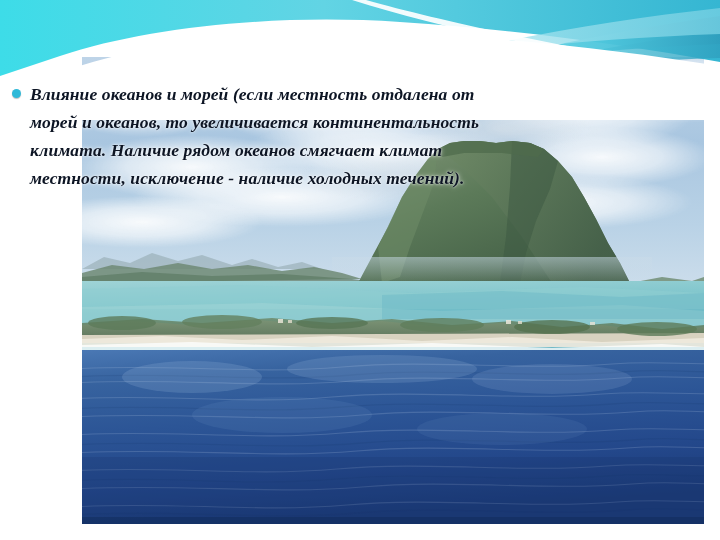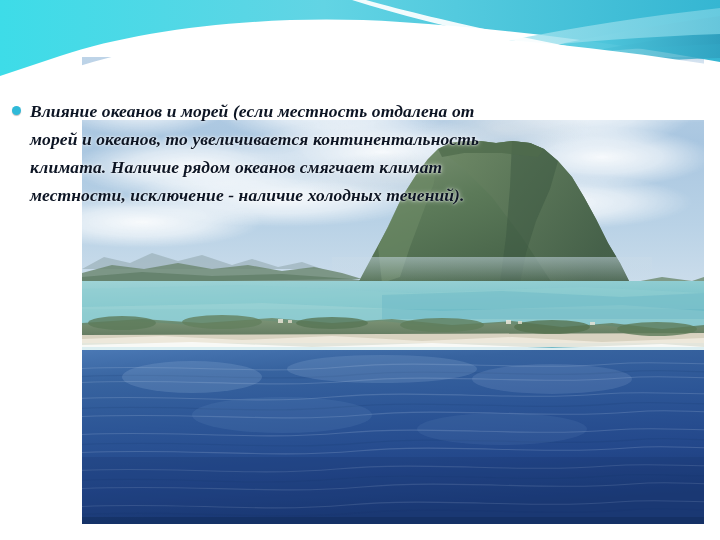--- a/index.html
+++ b/index.html
@@ -43,21 +43,21 @@
     left: 0;
     top: 0;
     width: 622px;
     height: 467px;
   }
 
   
   .content-block {
     position: absolute;
     left: 12px;
-    top: 97px;
+    top: 80px;
     width: 500px;
   }
   .bullet-row {
     display: flex;
     align-items: flex-start;
   }
   .bullet-dot {
     flex: 0 0 auto;
     width: 9px;
     height: 9px;

